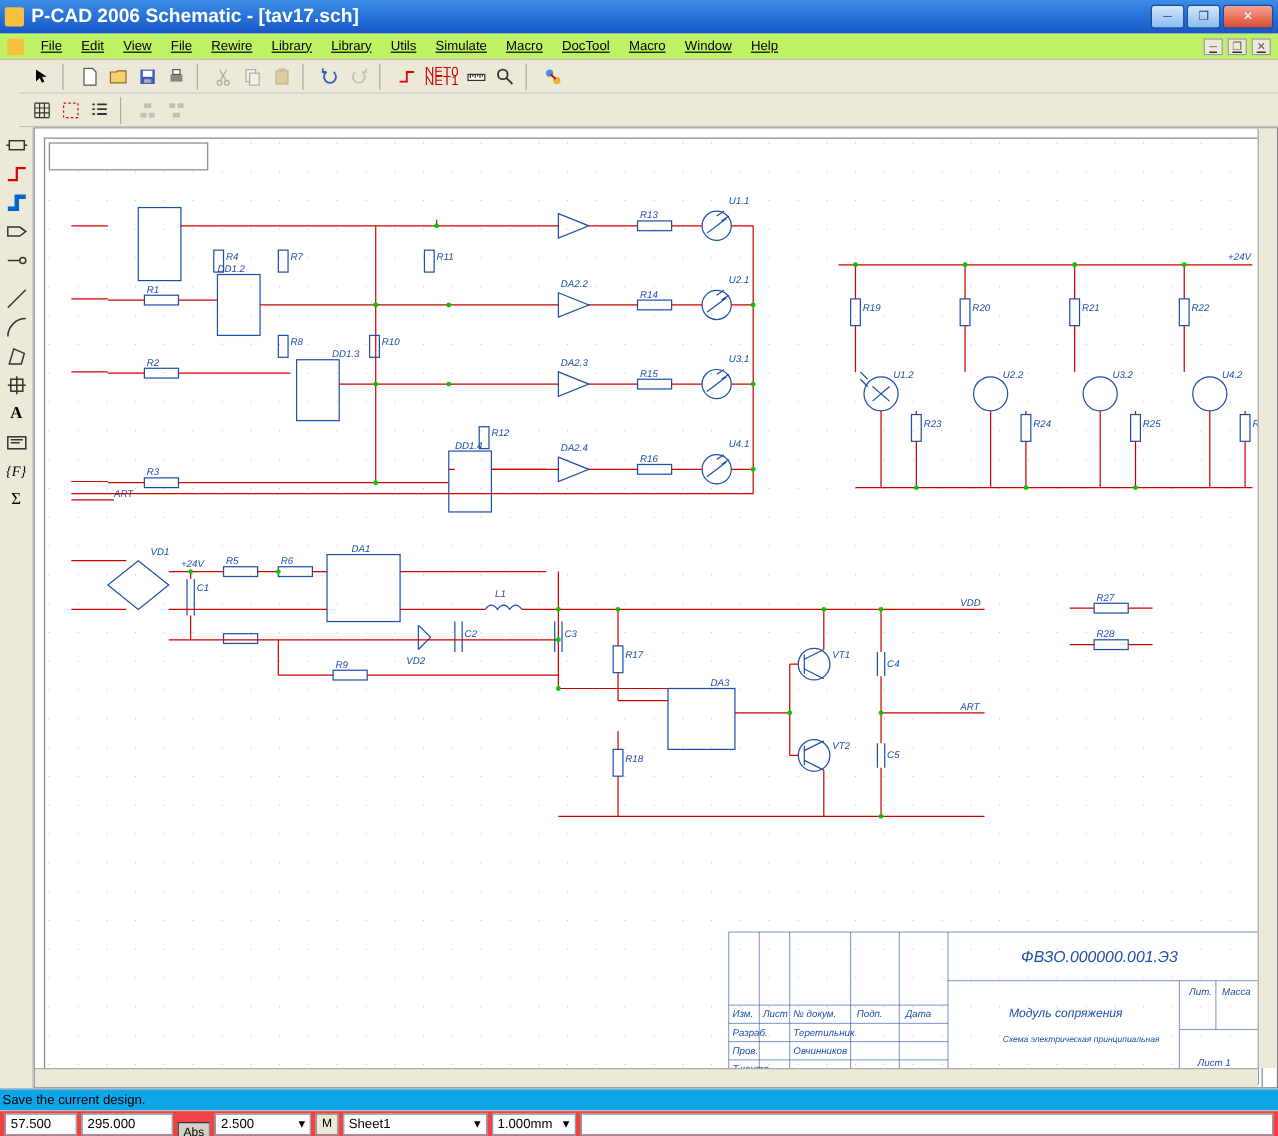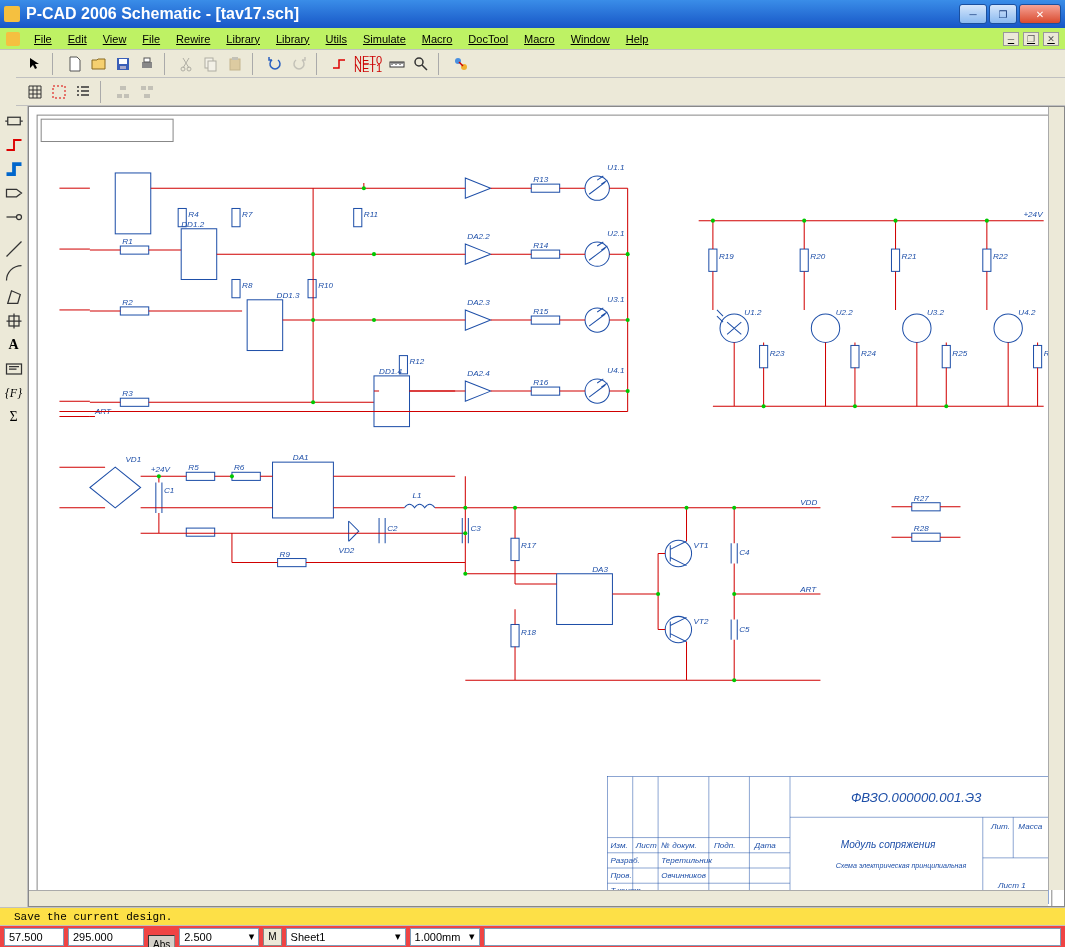--- a/index.html
+++ b/index.html
@@ -43,21 +43,21 @@
 
 .sch-wire { stroke: #d00000; stroke-width: 1; fill: none; }
 .sch-part { stroke: #1e4fa8; stroke-width: 1; fill: none; }
 .sch-node { fill: #00c800; }
 .sch-text { font-size: 8px; fill: #1e4fa8; font-style: italic; }
 .sch-frame { stroke: #888; stroke-width: 1; fill: none; }
 .sch-tblock { stroke: #1e4fa8; stroke-width: 0.5; fill: none; }
 .sch-tblock-text { font-size: 8px; fill: #1e4fa8; font-style: italic; }
 
 
-.status-hint { height: 18px; background: #fde047; padding-left: 14px; display: flex; align-items: center; border-top: 1px solid #c0c0c0; font-family: Liberation Mono, monospace; }
+.status-hint { height: 18px; background: #0ea5e9; padding-left: 2px; display: flex; align-items: center; border-top: 1px solid #c0c0c0; }
 .status-bar { height: 22px; background: #ef4444; display: flex; align-items: center; gap: 4px; padding: 0 4px; border-top: 1px solid #c0c0c0; }
 .status-field { height: 18px; background: white; border: 1px solid #7f9db9; padding: 1px 4px; display: flex; align-items: center; }
 .status-btn { height: 18px; border: 1px solid #888; background: #ece9d8; padding: 0 4px; display:flex; align-items:center; cursor:pointer; font-size: 10px;}
 .status-btn.active { border: 1px inset #888; background: #d4d0c8; margin-top: 15px; }
 </style>
 </head>
 <body>
 
 <div class="titlebar">
   <div class="app-icon"></div>

